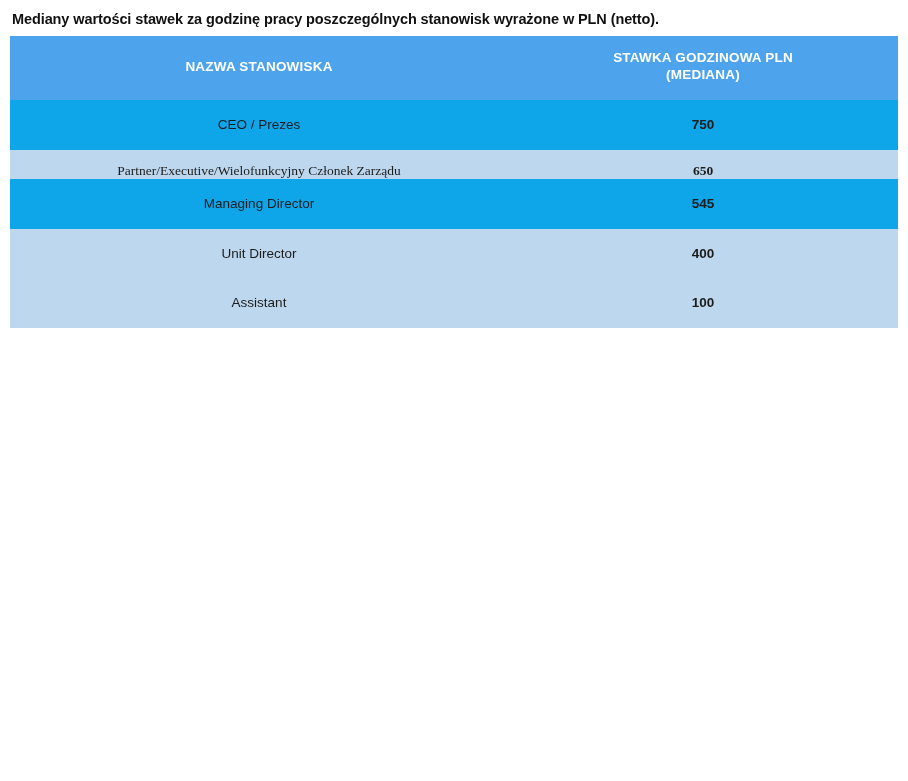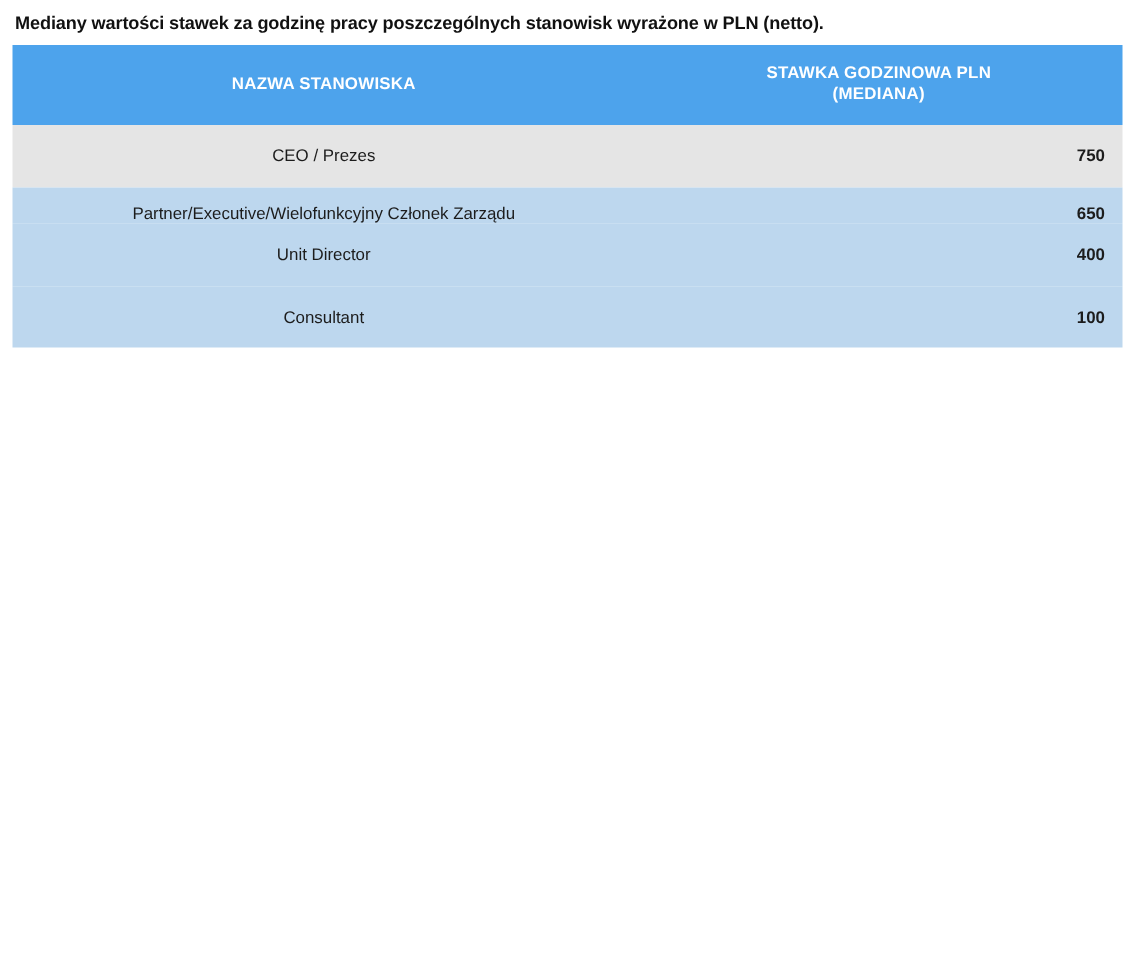--- a/index.html
+++ b/index.html
@@ -51,31 +51,31 @@
   tbody td {
     font-size: 13.5px;
     text-align: center;
     padding: 16px 14px;
     line-height: 1.3;
     border: none;
     color: #1c1c1c;
   }
   tbody td.value {
     font-weight: bold;
-    text-align: right;
   }
   tbody tr.odd td {
-    background: #e5e5e5;
+    background: #0ea5e9;
   }
   tbody tr.even td {
     background: #bdd7ee;
   }
   tbody tr.tall td {
     padding-top: 12px;
     padding-bottom: 0;
+    font-family: Liberation Serif, serif;
   }
 </style>
 </head>
 <body>
 
 <div class="page">
 
   <div class="doc-title">Mediany wartości stawek za godzinę pracy poszczególnych stanowisk wyrażone w PLN (netto).</div>
 
   <table class="rates">
@@ -94,24 +94,28 @@
     </thead>
     <tbody id="rates-body">
         <tr class="odd">
           <td class="position">CEO / Prezes</td>
           <td class="value">750</td>
         </tr>
         <tr class="even tall">
           <td class="position">Partner/Executive/Wielofunkcyjny Członek Zarządu</td>
           <td class="value">650</td>
         </tr>
+        <tr class="odd">
+          <td class="position">Managing Director</td>
+          <td class="value">545</td>
+        </tr>
         <tr class="even">
           <td class="position">Unit Director</td>
           <td class="value">400</td>
         </tr>
         <tr class="even">
-          <td class="position">Consultant</td>
+          <td class="position">Assistant</td>
           <td class="value">100</td>
         </tr>
       </tbody>
   </table>
 
 </div>
 
 </body></html>

